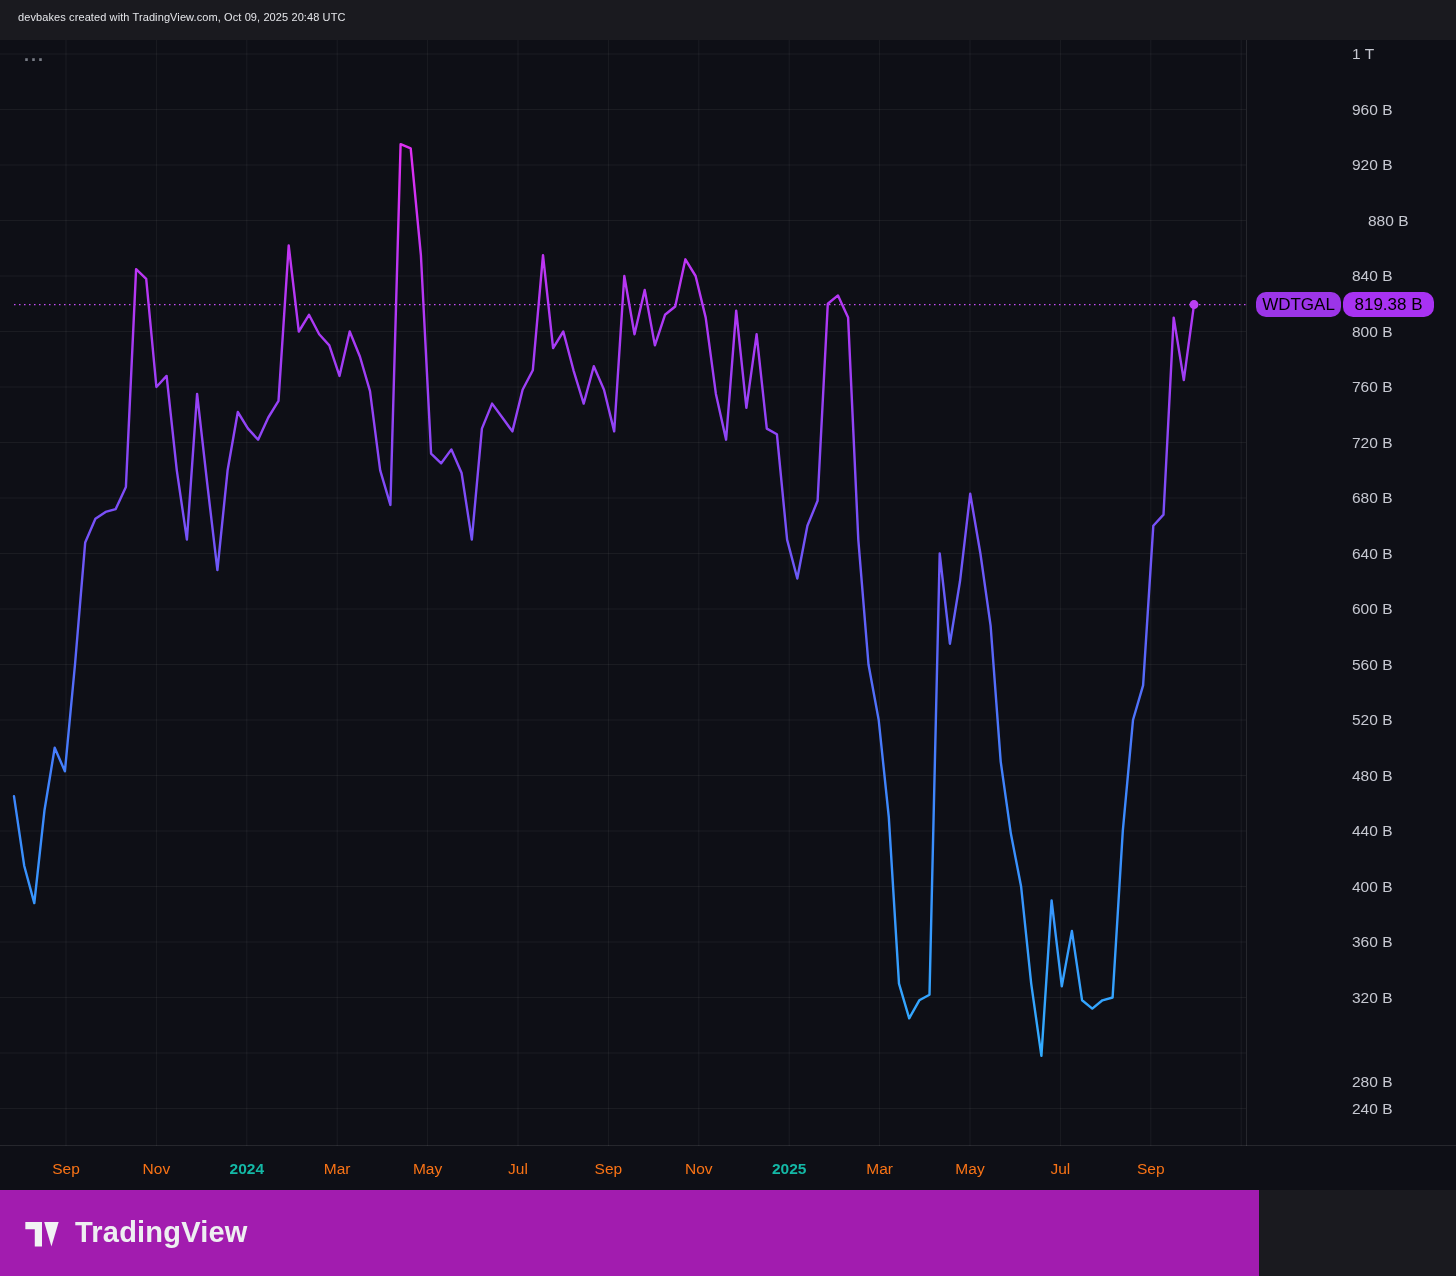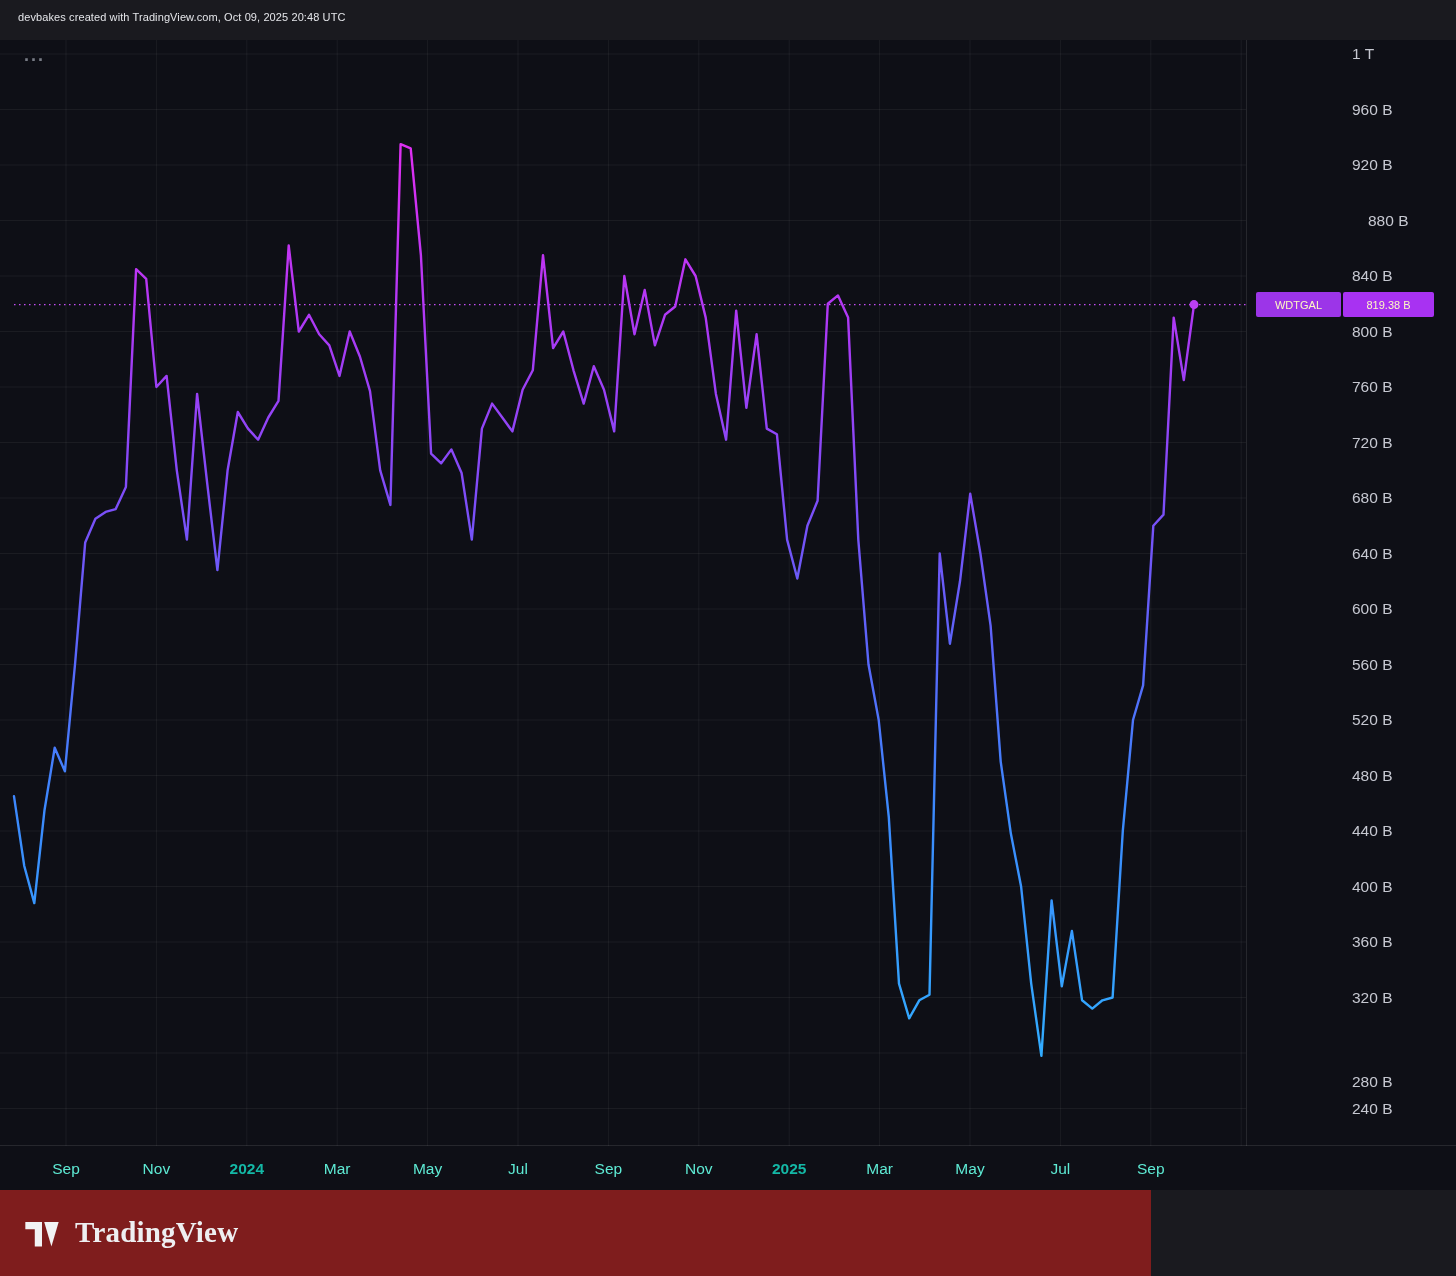--- a/index.html
+++ b/index.html
@@ -20,29 +20,29 @@
   #plot-svg .sep  { stroke:rgba(255,255,255,0.10); stroke-width:1; }
   #plot-svg .priceline { stroke-width:1.4; stroke-dasharray:1.5 3.5; }
 
   .pane-menu { position:absolute; left:24px; top:8px; color:#787c86; font-size:18px; font-weight:700;
                letter-spacing:2px; cursor:pointer; line-height:14px; }
 
   .y-axis { position:absolute; top:0; left:0; width:1456px; height:1106px; }
   .y-label { position:absolute; left:1352px; height:18px; line-height:18px; font-size:15.5px; color:#c6c8d1; white-space:nowrap; }
 
   .x-axis { position:absolute; top:1106px; left:0; width:1456px; height:44px; }
-  .x-label { position:absolute; top:14px; width:90px; text-align:center; font-size:15.5px; color:#5eead4; }
+  .x-label { position:absolute; top:14px; width:90px; text-align:center; font-size:15.5px; color:#f97316; }
   .x-label.year { color:#14b8a6; font-weight:700; }
 
   .badge { position:absolute; top:252px; height:25px; display:flex; align-items:center; justify-content:center;
-           color:#fef9c3; font-size:11px; border-radius:2px; }
+           color:#000000; font-size:17px; border-radius:10px; }
   .symbol-badge { left:1256px; width:85px; background:#9c35e8; }
   .price-badge  { left:1343px; width:91px; background:#a832f2; }
 
-  .footer-bar { position:absolute; top:1190px; left:0; width:1151px; height:86px; background:#7f1d1d;font-family:Liberation Serif, serif; }
+  .footer-bar { position:absolute; top:1190px; left:0; width:1259px; height:86px; background:#a21caf; }
   .brand-row { position:absolute; left:22px; top:22px; display:flex; align-items:center; gap:13px; cursor:pointer; }
   .brand-text { font-size:29px; font-weight:700; color:#eeeff1; letter-spacing:.2px; }
 </style>
 </head>
 <body>
 
 <div class="header-bar">
   <span class="attribution">devbakes created with TradingView.com, Oct 09, 2025 20:48 UTC</span>
 </div>
 

